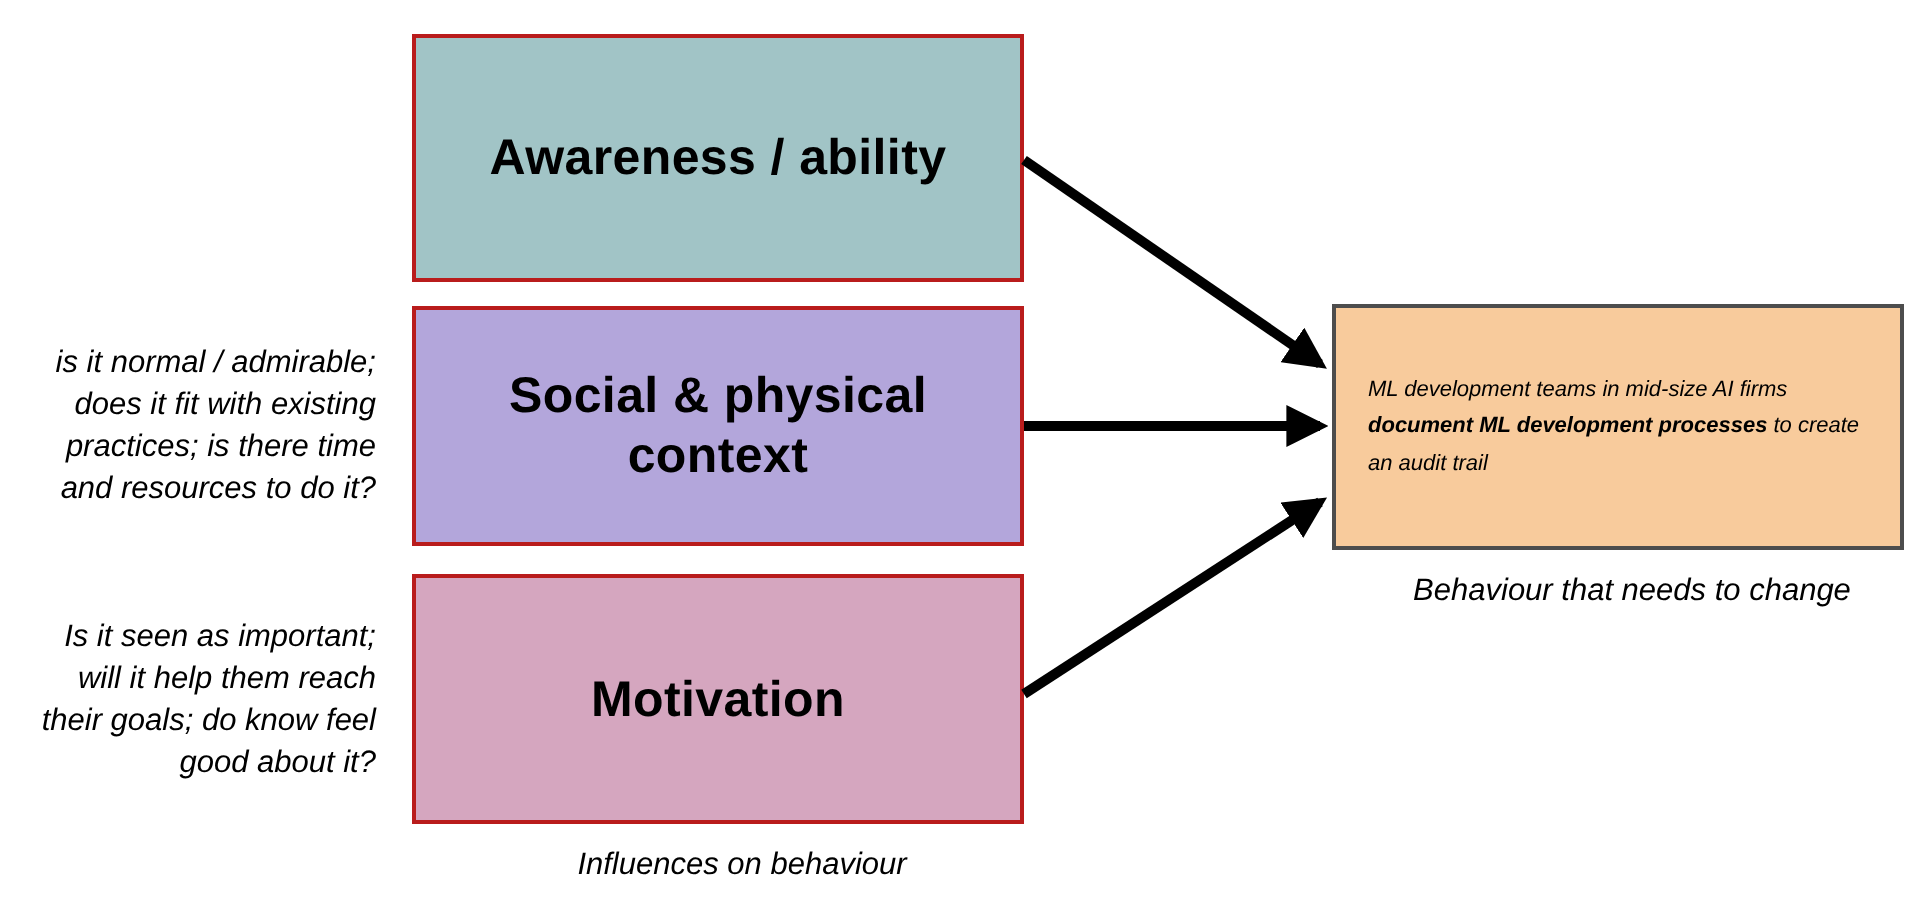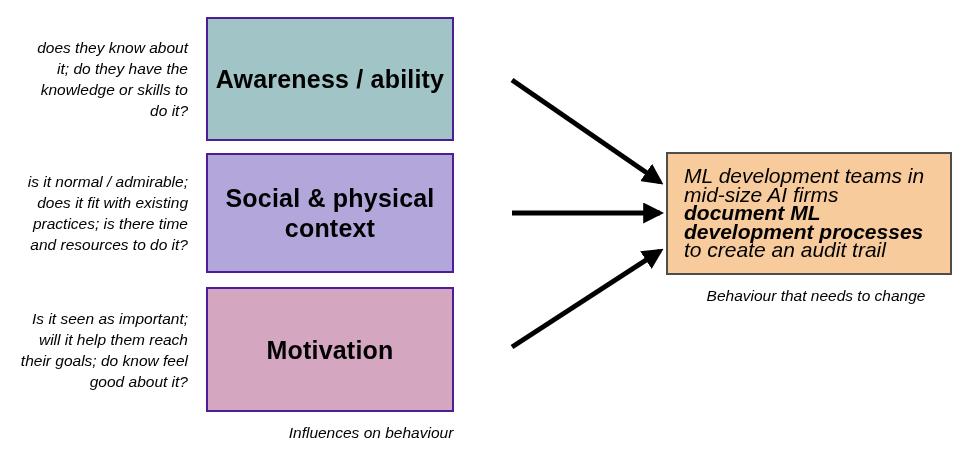--- a/index.html
+++ b/index.html
@@ -14,22 +14,22 @@
   }
   .arrow-layer {
     position: absolute;
     left: 0; top: 0;
     width: 960px; height: 452px;
     pointer-events: none;
   }
   .influence-box {
     position: absolute;
     left: 206px;
-    width: 248px;
-    border: 2px solid #4c1d95;
+    width: 306px;
+    border: 2px solid #b91c1c;
     box-sizing: border-box;
     display: flex;
     align-items: center;
     justify-content: center;
     text-align: center;
   }
   .influence-label {
     font-weight: bold;
     font-size: 25px;
     line-height: 30px;
@@ -58,43 +58,39 @@
     top: 152px;
     width: 286px;
     height: 123px;
     border: 2px solid #4d4d4d;
     box-sizing: border-box;
     display: flex;
     align-items: center;
   }
   .behaviour-text {
     font-style: italic;
-    font-size: 21px;
+    font-size: 11px;
     line-height: 18.5px;
     padding: 0 12px 0 16px;
   }
   .behaviour-text b { font-weight: bold; }
   .caption {
     position: absolute;
     font-style: italic;
     font-size: 15.5px;
     text-align: center;
   }
   .caption-influences { left: 206px; top: 424px; width: 330px; }
   .caption-behaviour  { left: 666px; top: 287px; width: 300px; }
 </style>
 </head>
 <body>
 
 <div class="canvas">
 
-  <div class="annotation ann-awareness">does they know about
-it; do they have the
-knowledge or skills to
-do it?</div>
   <div class="annotation ann-social">is it normal / admirable;
 does it fit with existing
 practices; is there time
 and resources to do it?</div>
   <div class="annotation ann-motivation">Is it seen as important;
 will it help them reach
 their goals; do know feel
 good about it?</div>
 
   <div class="influence-box box-awareness" style="background-color: rgb(161, 196, 198);">

